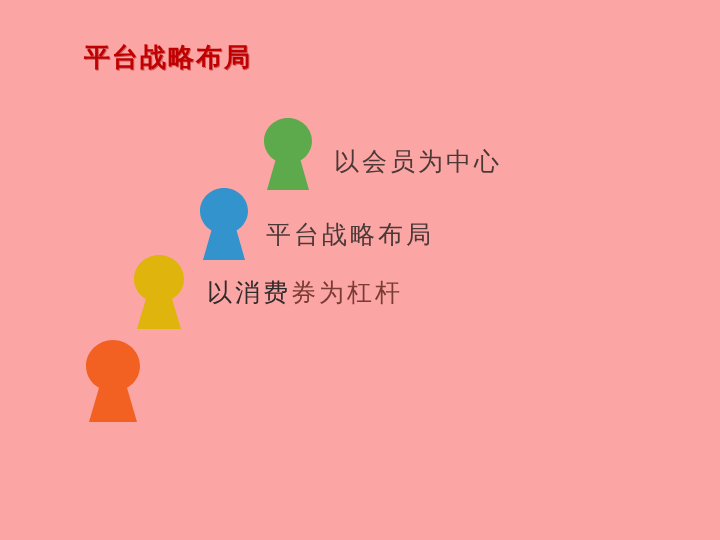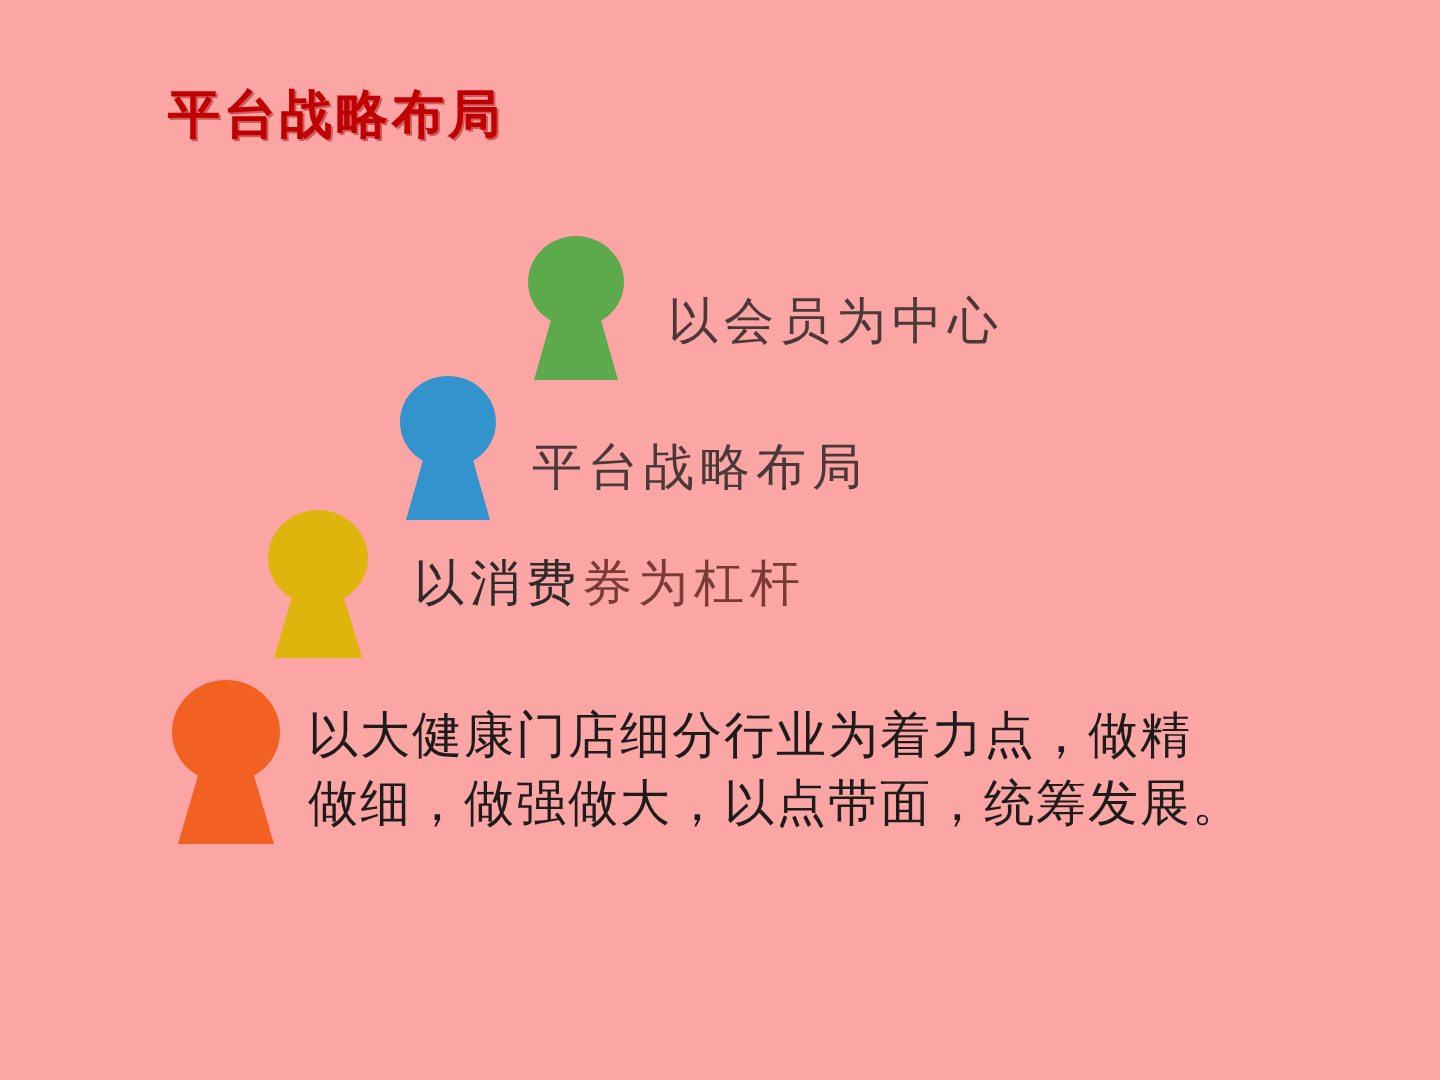--- a/index.html
+++ b/index.html
@@ -118,18 +118,14 @@
       <path d="M29 2 C14.2 2 2 13.6 2 28 C2 37.4 7.2 45.5 15 49.8 L5 84 L53 84 L43 49.8 C50.8 45.5 56 37.4 56 28 C56 13.6 43.8 2 29 2 Z" fill="#f26122"></path>
     </svg>
   </span>
 
   <div class="bullet-text" id="bullet-1">以会员为中心</div>
 
   <div class="bullet-text" id="bullet-2">平台战略布局</div>
 
   <div class="bullet-text" id="bullet-3"><span class="seg-dark">以消费</span><span class="seg-red">券为杠杆</span></div>
 
-  <div id="paragraph">
-    <span class="para-line">以大健康门店细分行业为着力点，做精</span>
-    <span class="para-line">做细，做强做大，以点带面，统筹发展。</span>
-  </div>
 
 </div>
 
 </body></html>

